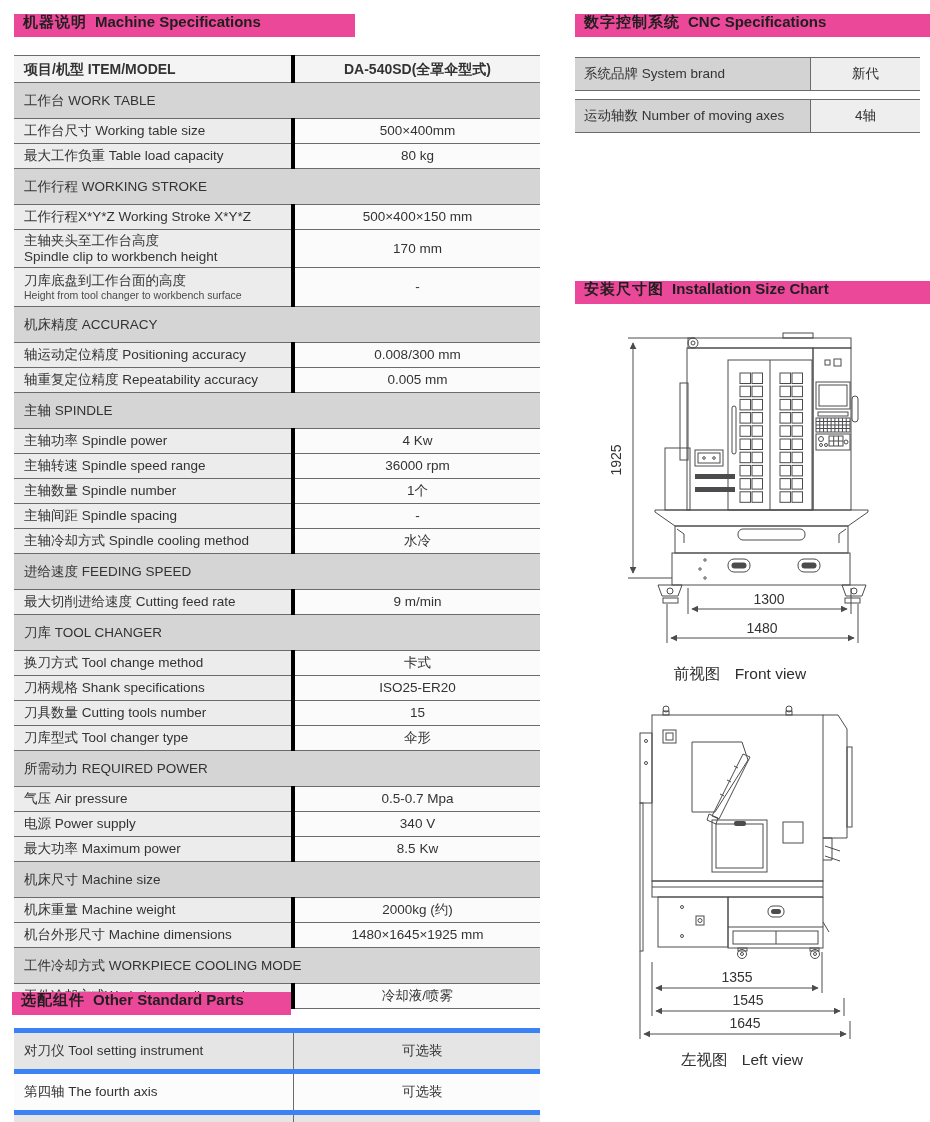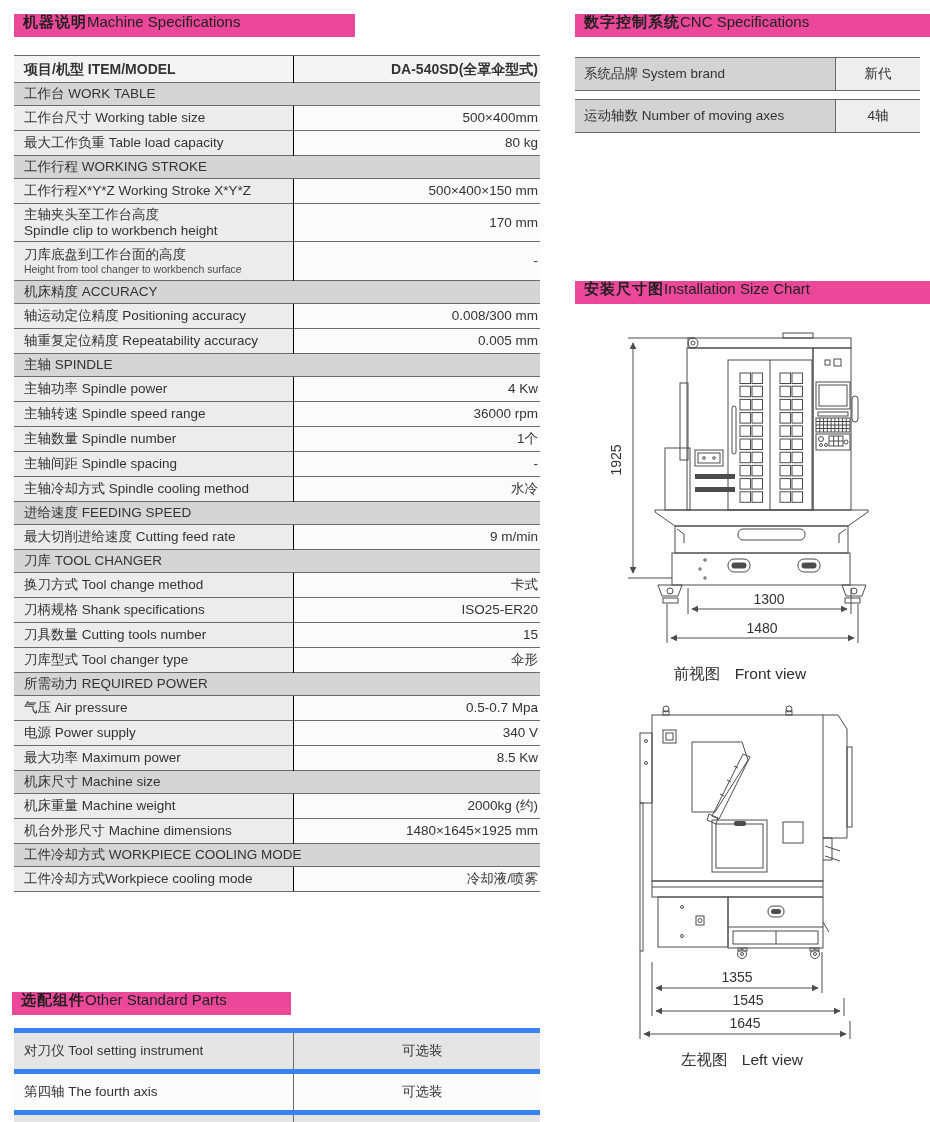--- a/index.html
+++ b/index.html
@@ -4,40 +4,40 @@
 <style>
   *{box-sizing:border-box}
   html,body{margin:0;padding:0}
   body{font-family:"Liberation Sans","DejaVu Sans",sans-serif;color:#3a3a3b;background:#fff}
   .page{position:relative;width:930px;height:1122px;background:#ffffff;overflow:hidden}
   .abs{position:absolute}
 
   
   .title-bar{position:absolute;height:23px;background:#ec4899;color:#1f1f1f;display:flex;align-items:flex-start;padding-left:9px;font-size:15px;line-height:1}
   .title-bar .zh{font-weight:bold;letter-spacing:1px}
-  .title-bar .en{font-weight:normal;}
+  .title-bar .en{font-weight:bold;margin-left:8px}
 
   
   table.spec{border-collapse:collapse;table-layout:fixed;width:526px;font-size:13.5px;color:#333}
   table.spec td{border-top:1px solid #6b6b6d;vertical-align:middle;line-height:1.15;padding:1px 4px 1px 10px}
   table.spec tr:last-child td{border-bottom:1px solid #6b6b6d}
   tr.r-header td{background:#f4f4f4;font-weight:bold;height:27px;font-size:14px}
-  td.sec{background:#d5d5d5;height:23px}
+  td.sec{background:#d5d5d5;height:36px}
   tr.r-row td{height:25px}
   tr.r-row2 td{height:38px}
   tr.r-row2small td{height:39px}
   tr.r-row td.lbl,tr.r-row2 td.lbl,tr.r-row2small td.lbl{background:#ececec}
-  table.spec td.val{background:#fbfbfb;text-align:right;border-left:1px solid #000000;padding:1px 2px}
+  table.spec td.val{background:#fbfbfb;text-align:center;border-left:4px solid #000000;padding:1px 2px}
   tr.r-header td.val{background:#f4f4f4}
   .sm{font-size:10.5px;color:#4a4a4a}
 
   
   .cnc-table{position:absolute;width:345px;font-size:13.5px;color:#333}
   .cnc-row{display:flex;border-top:1px solid #6b6b6d;border-bottom:1px solid #6b6b6d;height:34px}
-  .cnc-row .lbl{width:260px;background:#d3d3d3;display:flex;align-items:center;padding-left:9px}
+  .cnc-row .lbl{width:235px;background:#d3d3d3;display:flex;align-items:center;padding-left:9px}
   .cnc-row .val{flex:1;background:#eeeeee;border-left:1px solid #6b6b6d;display:flex;align-items:center;justify-content:center}
   .cnc-gap{height:8px;background:#fff}
 
   
   table.parts{border-collapse:collapse;table-layout:fixed;width:526px;font-size:13.5px;color:#333}
   table.parts td{border-top:5px solid #3b82f6;height:41px;padding-left:10px;vertical-align:middle}
   table.parts tr:last-child td{border-bottom:1px solid #6b6b6d}
   table.parts td.val{text-align:center;border-left:1px solid #6b6b6d;padding-left:12px}
   tr.pg td{background:#e5e5e5}
   tr.pw td{background:#fcfcfc}

